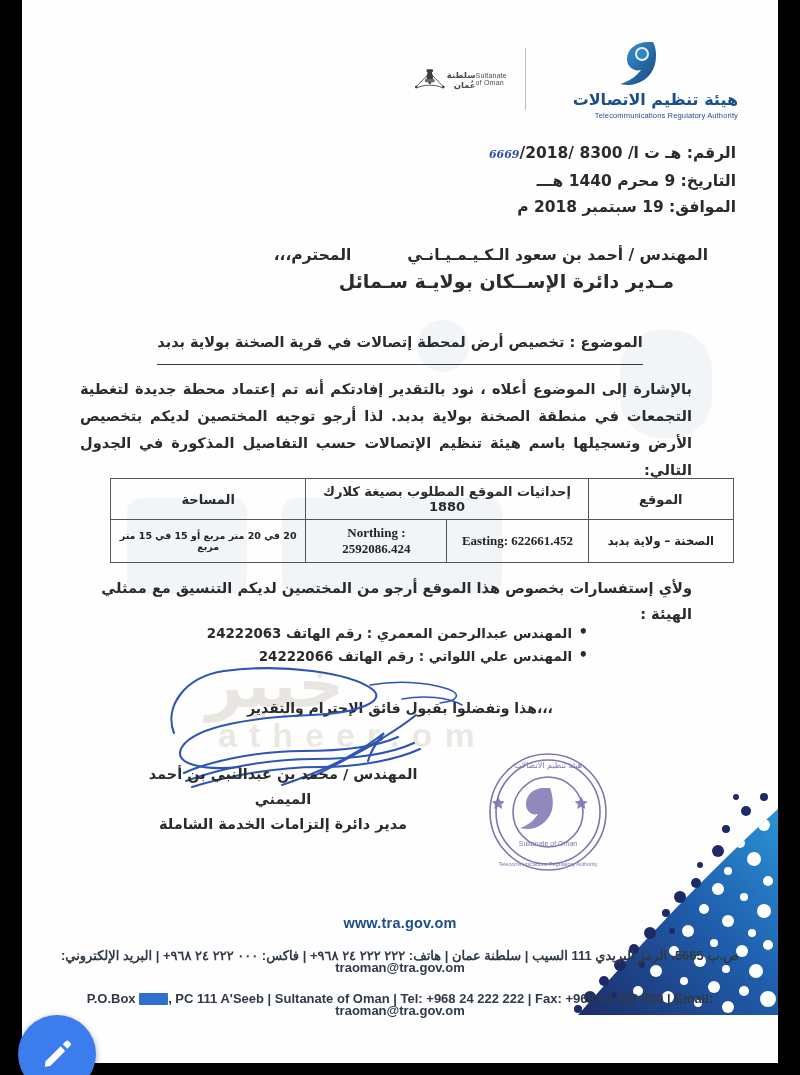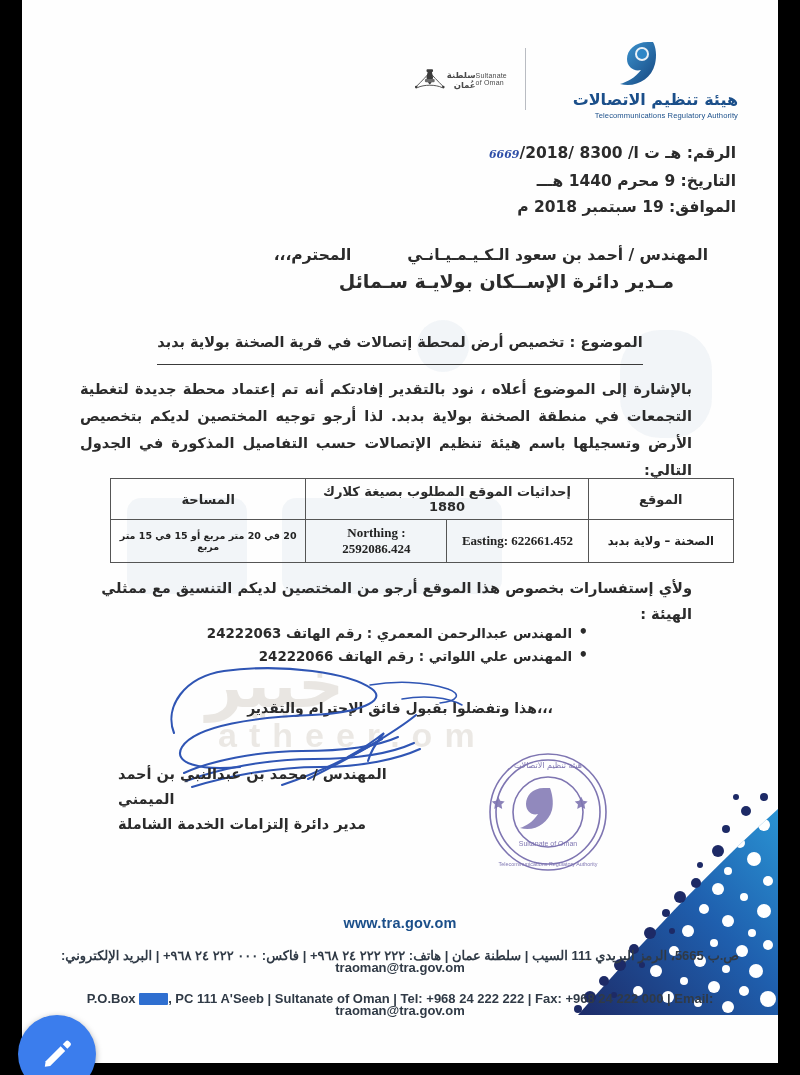--- a/index.html
+++ b/index.html
@@ -71,21 +71,21 @@
   #afterTable p { font-size:14.6px; line-height:26px; }
 
   #contacts { position:absolute; right:190px; top:622px; width:430px; }
   #contacts li { list-style:none; font-size:13.4px; line-height:23px; position:relative;
                  padding-right:16px; }
   #contacts li:before { content:"•"; position:absolute; right:0; top:-1px; font-size:15px; }
 
   #closing { position:absolute; right:0; left:0; top:698px; text-align:center; }
   #closing span { font-size:14px; font-weight:bold; color:#2b2b2b; direction:rtl; }
 
-  #signer { position:absolute; right:330px; top:762px; width:330px; text-align:left; }
+  #signer { position:absolute; right:330px; top:762px; width:330px; text-align:center; }
   #signer .nm { font-size:14.5px; line-height:25px; }
   #signer .ttl { font-size:14.5px; line-height:25px; }
 
   
   #sig { position:absolute; left:140px; top:655px; width:330px; height:140px;
          pointer-events:none; }
   
   #stamp { position:absolute; left:460px; top:748px; width:132px; height:128px; opacity:.78; }
 
   

